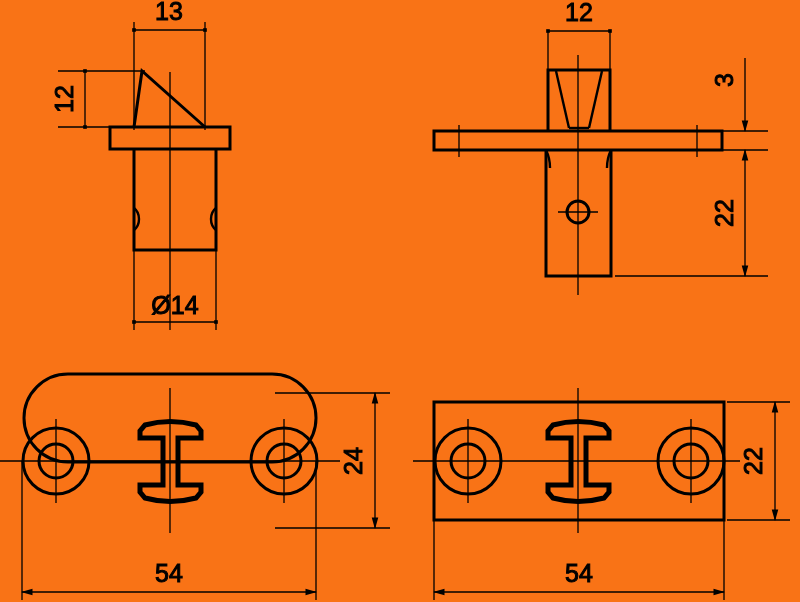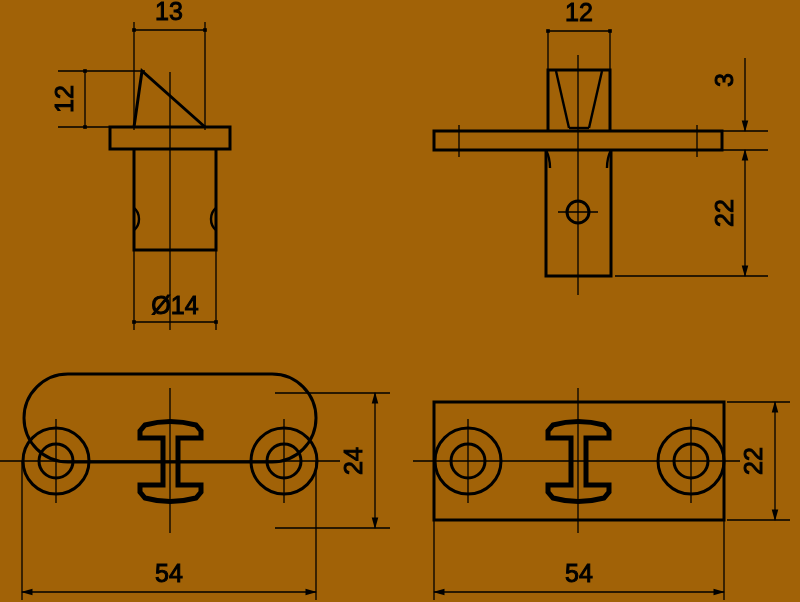--- a/index.html
+++ b/index.html
@@ -7,21 +7,21 @@
     padding: 0;
     background: #ffffff;
   }
   body {
     font-family: "Liberation Sans", sans-serif;
   }
   #drawing-root {
     position: relative;
     width: 800px;
     height: 602px;
-    background: #a16207;
+    background: #f97316;
     overflow: hidden;
   }
   #drawing-svg {
     display: block;
     width: 800px;
     height: 602px;
   }
   .dim-text {
     font-family: "Liberation Sans", sans-serif;
     font-size: 25px;

